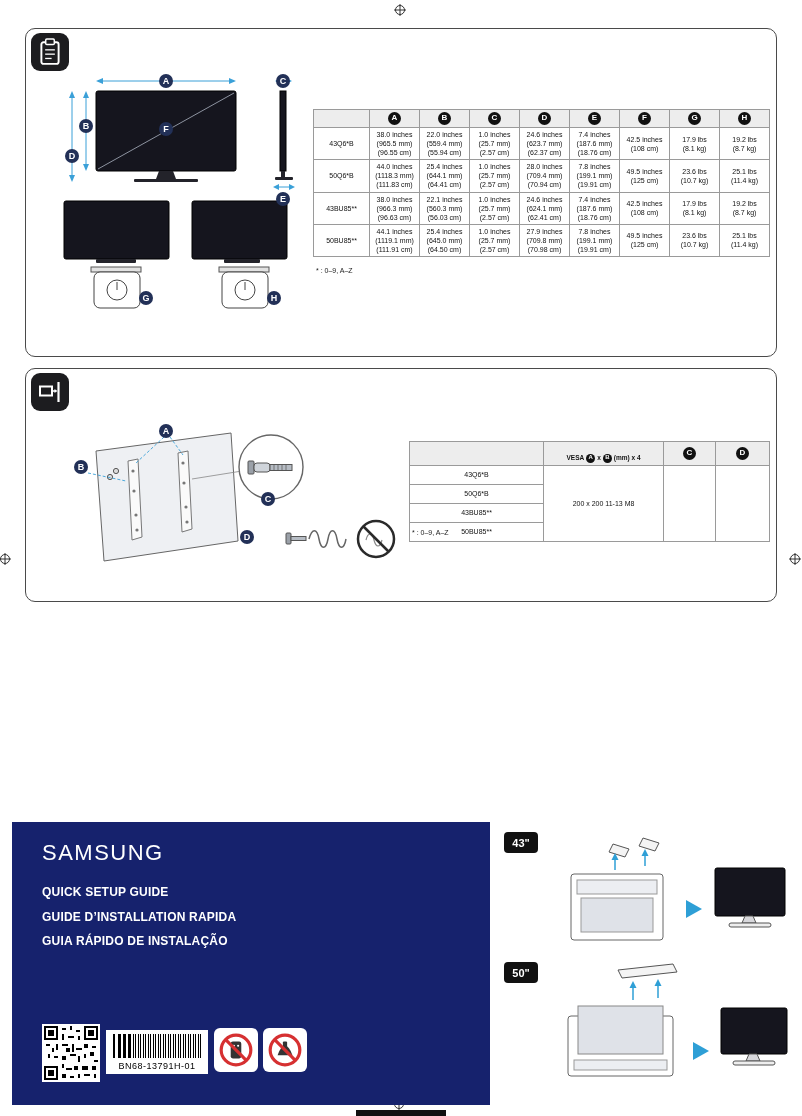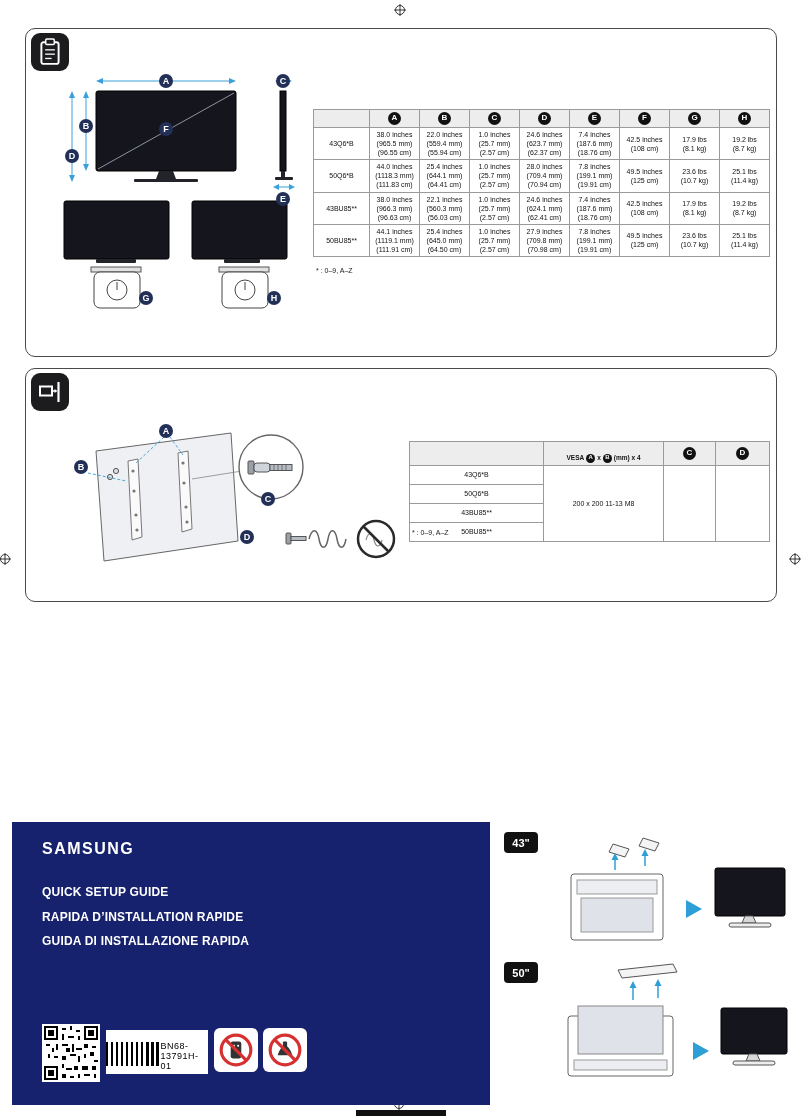--- a/index.html
+++ b/index.html
@@ -30,26 +30,26 @@
   .vesa-table{left:383px;top:72px;width:360px;}
   .vesa-table td,.vesa-table th{height:14px;}
   .circ{display:inline-flex;width:13px;height:13px;border-radius:50%;background:#111;color:#fff;
         font-size:8px;font-weight:bold;align-items:center;justify-content:center;}
   .circ.sm{width:9px;height:9px;font-size:6px;}
   .vesa-head{display:inline-flex;align-items:center;gap:2px;font-size:6.5px;font-weight:bold;}
   .footnote{position:absolute;font-size:7px;color:#222;}
 
   
   .cover{position:absolute;left:12px;top:822px;width:478px;height:283px;background:#16226d;color:#fff;}
-  .brand{position:absolute;left:30px;top:18px;font-size:16px;font-weight:bold;letter-spacing:1.5px;}
+  .brand{position:absolute;left:30px;top:18px;font-size:22px;font-weight:normal;letter-spacing:1.5px;}
   .titles{position:absolute;left:30px;top:58px;}
   .title-line{font-size:12px;font-weight:bold;line-height:24.5px;letter-spacing:0.2px;}
   .qr{position:absolute;left:30px;top:202px;width:58px;height:58px;background:#fff;}
   .barcode{position:absolute;left:94px;top:208px;width:102px;height:44px;background:#fff;color:#000;
-           display:flex;flex-direction:row;align-items:center;justify-content:flex-start;padding-top:4px;box-sizing:border-box;}
+           display:flex;flex-direction:column;align-items:center;justify-content:flex-start;padding-top:4px;box-sizing:border-box;}
   .barcode-lines{width:88px;height:24px;background:repeating-linear-gradient(90deg,#000 0 1.5px,#fff 1.5px 2.5px,#000 2.5px 3px,#fff 3px 5px);}
   .barcode-text{font-size:9px;margin-top:3px;letter-spacing:0.5px;}
   .tile{position:absolute;top:206px;width:44px;height:44px;background:#fff;border-radius:6px;
         display:flex;align-items:center;justify-content:center;}
   .tile1{left:202px;} .tile2{left:251px;}
 
   
   .size-badge{position:absolute;width:34px;height:21px;background:#111;border-radius:4px;color:#fff;
               font-size:11px;font-weight:bold;display:flex;align-items:center;justify-content:center;}
   .asm{position:absolute;left:498px;width:300px;}
@@ -385,22 +385,22 @@
           </tr>
       </tbody>
     </table>
     <div class="footnote" style="left:386px;top:160px;">* : 0–9, A–Z</div>
   </section>
 
   <section class="cover">
     <div class="brand">SAMSUNG</div>
     <div class="titles">
       <div class="title-line">QUICK SETUP GUIDE</div>
-      <div class="title-line">RAPIDA D’INSTALLATION RAPIDE</div>
-      <div class="title-line">GUIDA DI INSTALLAZIONE RAPIDA</div>
+      <div class="title-line">GUIDE D’INSTALLATION RAPIDA</div>
+      <div class="title-line">GUIA RÁPIDO DE INSTALAÇÃO</div>
     </div>
 
     <div class="qr">
       <svg width="58" height="58" viewBox="0 0 29 29" shape-rendering="crispEdges">
         <rect x="0" y="0" width="29" height="29" fill="#fff"></rect>
         <rect x="1" y="1" width="7" height="7" fill="#000"></rect>
           <rect x="2" y="2" width="5" height="5" fill="#fff"></rect>
           <rect x="3" y="3" width="3" height="3" fill="#000"></rect>
         <rect x="21" y="1" width="7" height="7" fill="#000"></rect>
           <rect x="22" y="2" width="5" height="5" fill="#fff"></rect>

